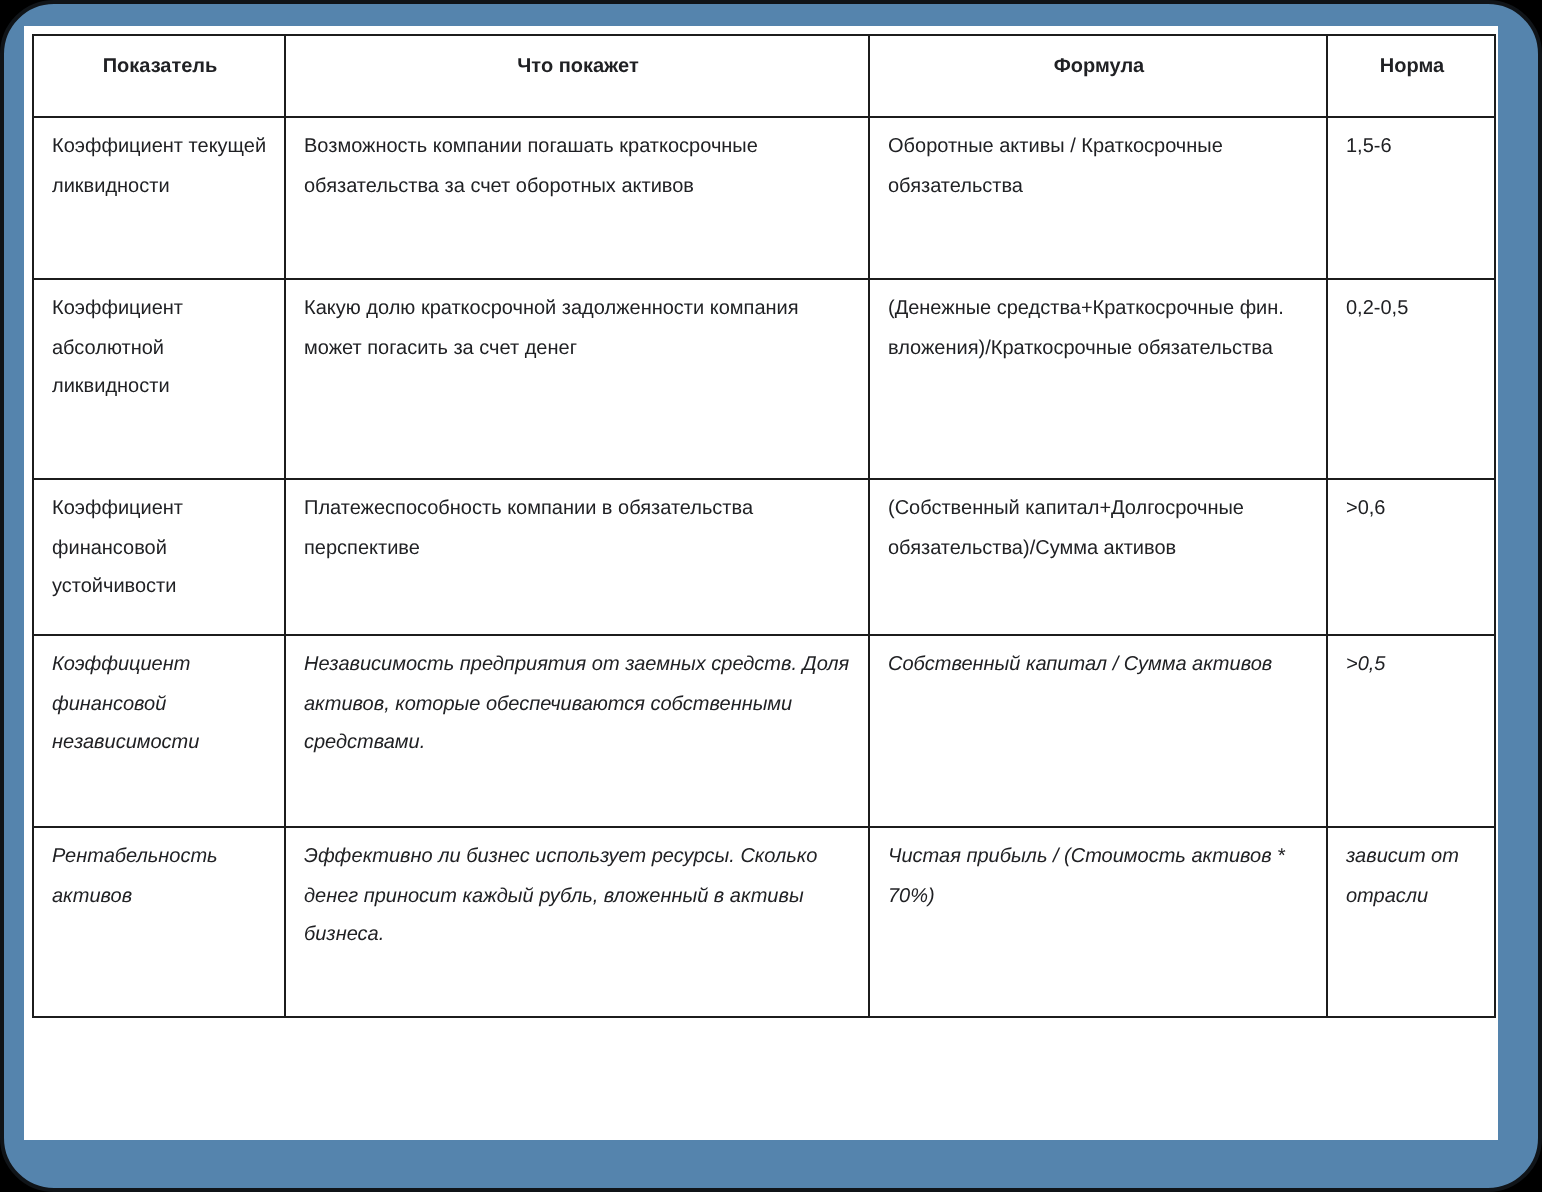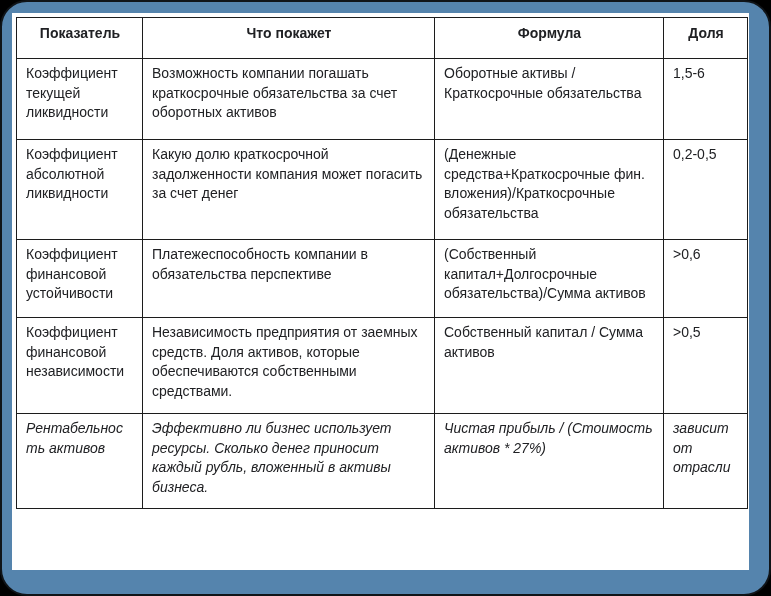--- a/index.html
+++ b/index.html
@@ -35,21 +35,21 @@
     width: 731px;
     border-collapse: collapse;
     table-layout: fixed;
     background: #ffffff;
   }
   table.indicators th,
   table.indicators td {
     border: 1px solid #1c1c1c;
     vertical-align: top;
     color: #202124;
-    font-size: 14px;
+    font-size: 10px;
     line-height: 19.5px;
     box-sizing: border-box;
     padding: 5px 8px 5px 9px;
     word-wrap: break-word;
     margin-left: 26px;
   }
   table.indicators th {
     font-weight: bold;
     text-align: center;
     height: 41px;
@@ -58,42 +58,42 @@
   table.indicators td {
     text-align: left;
   }
   col.c1 { width: 126px; }
   col.c2 { width: 292px; }
   col.c3 { width: 229px; }
   col.c4 { width: 84px; }
   tr.r0 td { height: 81px; }
   tr.r1 td { height: 100px; }
   tr.r2 td { height: 78px; }
-  tr.r3 td { height: 96px; }
+  tr.r3 td { height: 96px; font-style: italic; }
   tr.r4 td { height: 95px; font-style: italic; }
   tr.r5 td { height: 62px; padding-top: 4px; }
 </style>
 </head>
 <body>
 
 <div class="frame">
   <div class="card">
     <table class="indicators">
       <colgroup>
         <col class="c1">
           <col class="c2">
           <col class="c3">
           <col class="c4">
       </colgroup>
       <thead>
         <tr>
           <th>Показатель</th>
           <th>Что покажет</th>
           <th>Формула</th>
-          <th>Доля</th>
+          <th>Норма</th>
         </tr>
       </thead>
       <tbody>
         <tr class="r0">
           <td>Коэффициент текущей ликвидности</td>
           <td>Возможность компании погашать краткосрочные обязательства за счет оборотных активов</td>
           <td>Оборотные активы / Краткосрочные обязательства</td>
           <td>1,5-6</td>
         </tr>
         <tr class="r1">
@@ -110,19 +110,19 @@
         </tr>
         <tr class="r3">
           <td>Коэффициент финансовой независимости</td>
           <td>Независимость предприятия от заемных средств. Доля активов, которые обеспечиваются собственными средствами.</td>
           <td>Собственный капитал / Сумма активов</td>
           <td>&gt;0,5</td>
         </tr>
         <tr class="r4">
           <td>Рентабельность активов</td>
           <td>Эффективно ли бизнес использует ресурсы. Сколько денег приносит каждый рубль, вложенный в активы бизнеса.</td>
-          <td>Чистая прибыль / (Стоимость активов * 27%)</td>
+          <td>Чистая прибыль / (Стоимость активов * 70%)</td>
           <td>зависит от отрасли</td>
         </tr>
       </tbody>
     </table>
   </div>
 </div>
 
 </body></html>

